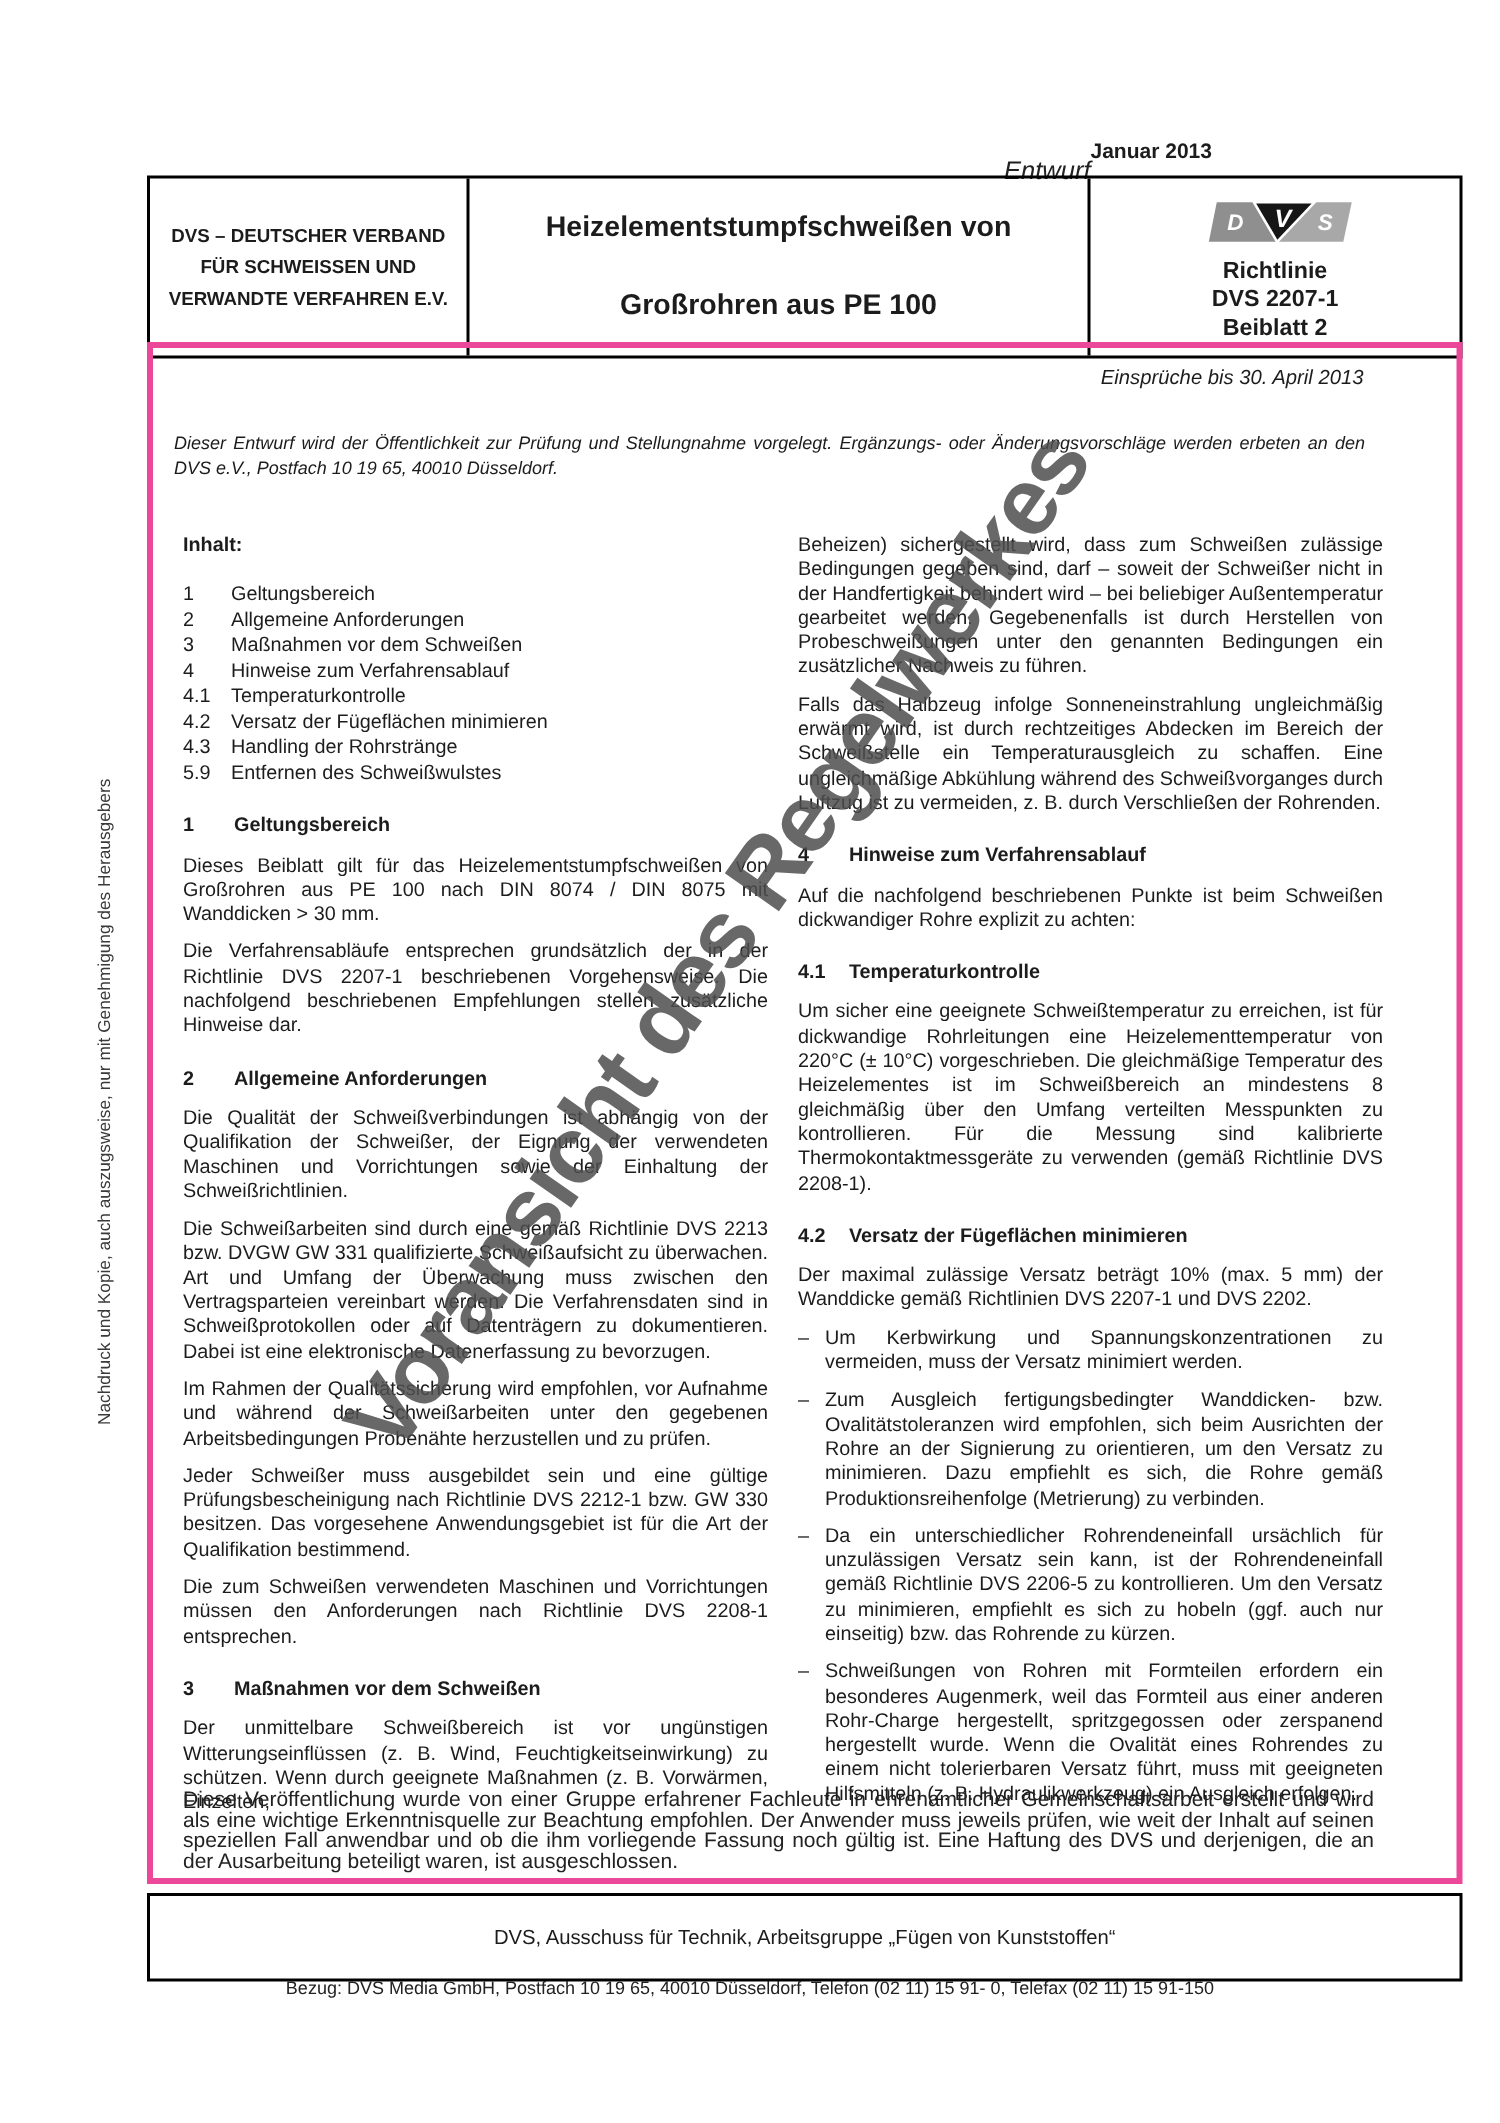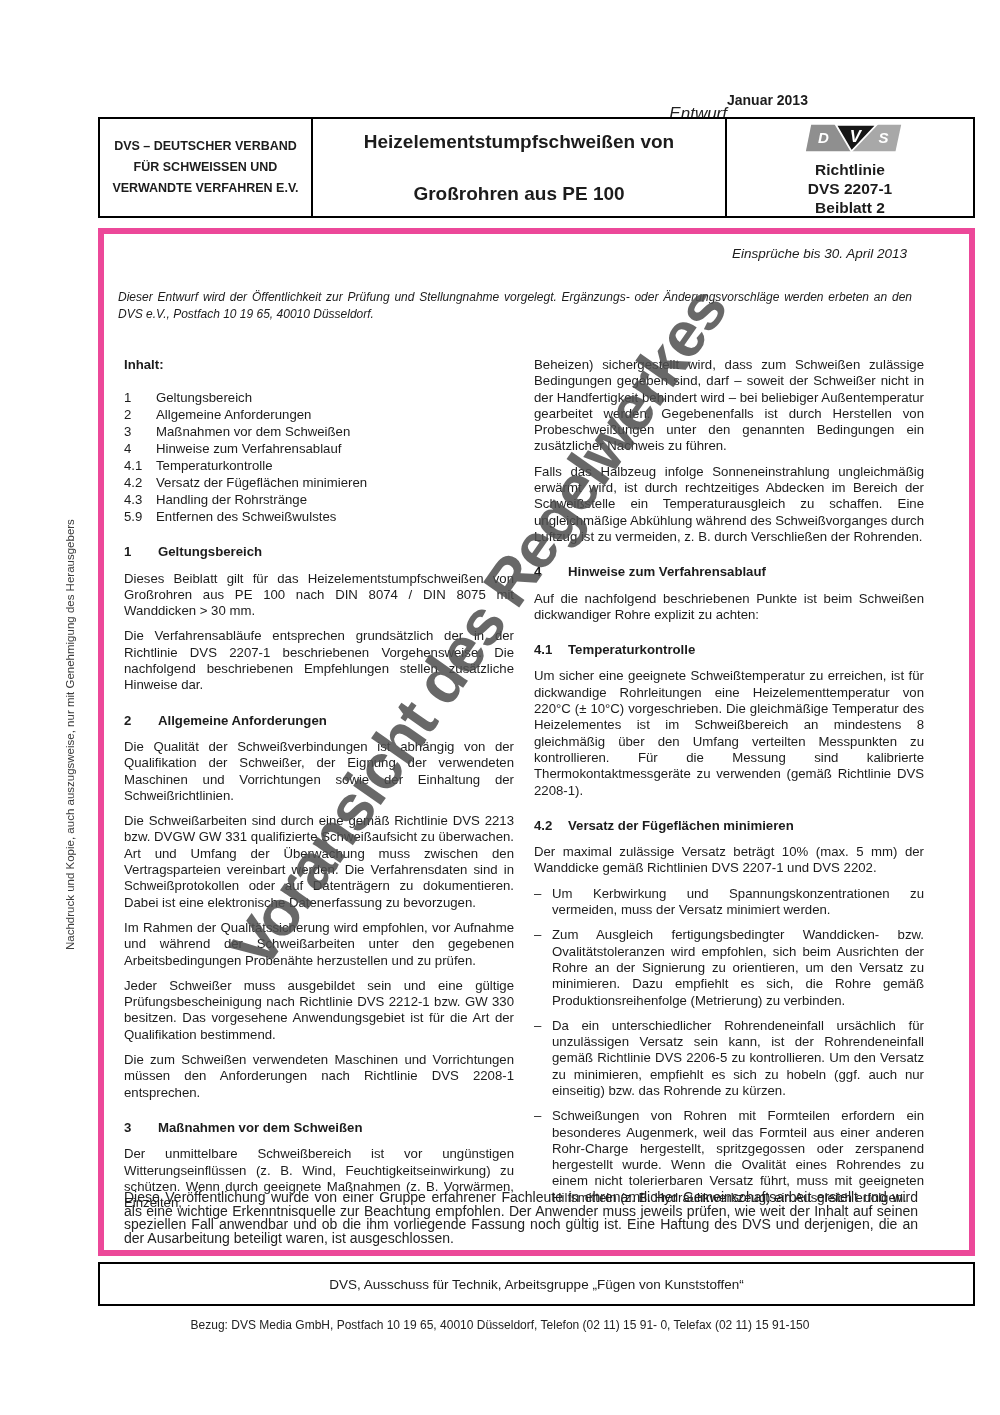--- a/index.html
+++ b/index.html
@@ -6,56 +6,56 @@
   .page{position:relative;width:1000px;height:1415px;background:#fff;overflow:hidden;
         font-family:"Liberation Sans", sans-serif;color:#1c1c1c;}
 
   
   .draft{position:absolute;left:311px;top:88px;width:416px;text-align:right;
          font-style:italic;font-size:17px;color:#222;margin-top:16px;}
   .date{position:absolute;left:727px;top:92px;width:150px;
         font-weight:bold;font-size:14px;}
 
   
-  .hdr{position:absolute;left:98px;top:117px;width:877px;height:101px;
+  .hdr{position:absolute;left:98px;top:117px;width:877px;height:122px;
        border:2px solid #000;display:flex;box-sizing:border-box;}
   .hdr-cell{box-sizing:border-box;display:flex;flex-direction:column;
             justify-content:center;align-items:center;}
   .hdr-org{width:213px;border-right:2px solid #000;font-weight:bold;font-size:12.5px;
            line-height:21px;text-align:center;}
   .hdr-title{width:414px;border-right:2px solid #000;font-weight:bold;font-size:19px;
              line-height:24px;text-align:center;gap:28px;}
   .hdr-doc{flex:1;font-weight:bold;font-size:15.5px;line-height:19px;text-align:center;
            padding-top:4px;}
   .hdr-doc .logo{margin-bottom:3px;}
 
   
   .main{position:absolute;left:98px;top:228px;width:877px;height:1028px;
-        border:6px solid #ec4899;box-sizing:border-box;}
+        border:4px solid #ec4899;box-sizing:border-box;}
   .objections{position:absolute;right:62px;top:12px;font-style:italic;font-size:13.5px;}
   .intro{position:absolute;left:14px;top:55px;width:794px;font-style:italic;
          font-size:12px;line-height:17px;text-align:justify;}
 
   .col{position:absolute;top:123px;width:390px;font-size:13.2px;line-height:16.3px;}
   .col-left{left:20px;}
   .col-right{left:430px;}
   .col p{margin:0 0 9px 0;text-align:justify;}
   .h{display:flex;font-weight:bold;margin:19px 0 10px 0;}
   .h-num{min-width:34px;}
   .toc-head{font-weight:bold;margin:0 0 16px 0;}
   .toc-row{display:flex;line-height:17px;}
   .toc-num{min-width:32px;}
   .bullet{display:flex;margin:0 0 9px 0;}
   .bullet .dash{min-width:18px;}
   .bullet .btxt{text-align:justify;flex:1;}
 
   
   .disclaimer{position:absolute;left:20px;bottom:4px;width:794px;font-size:14px;
               line-height:13.8px;text-align:justify;color:#222;}
-  .committee{position:absolute;left:98px;top:1262px;width:877px;height:44px;
+  .committee{position:absolute;left:98px;top:1262px;width:877px;height:59px;
              border:2px solid #000;box-sizing:border-box;display:flex;
              align-items:center;justify-content:center;font-size:13.5px;}
   .order{position:absolute;left:0;top:1318px;width:1000px;text-align:center;
          font-size:12px;color:#222;}
 
   
   .sidenote{position:absolute;left:64px;top:950px;transform-origin:0 0;
             transform:rotate(-90deg);white-space:nowrap;font-size:11.5px;color:#3a3a3a;}
 
   

